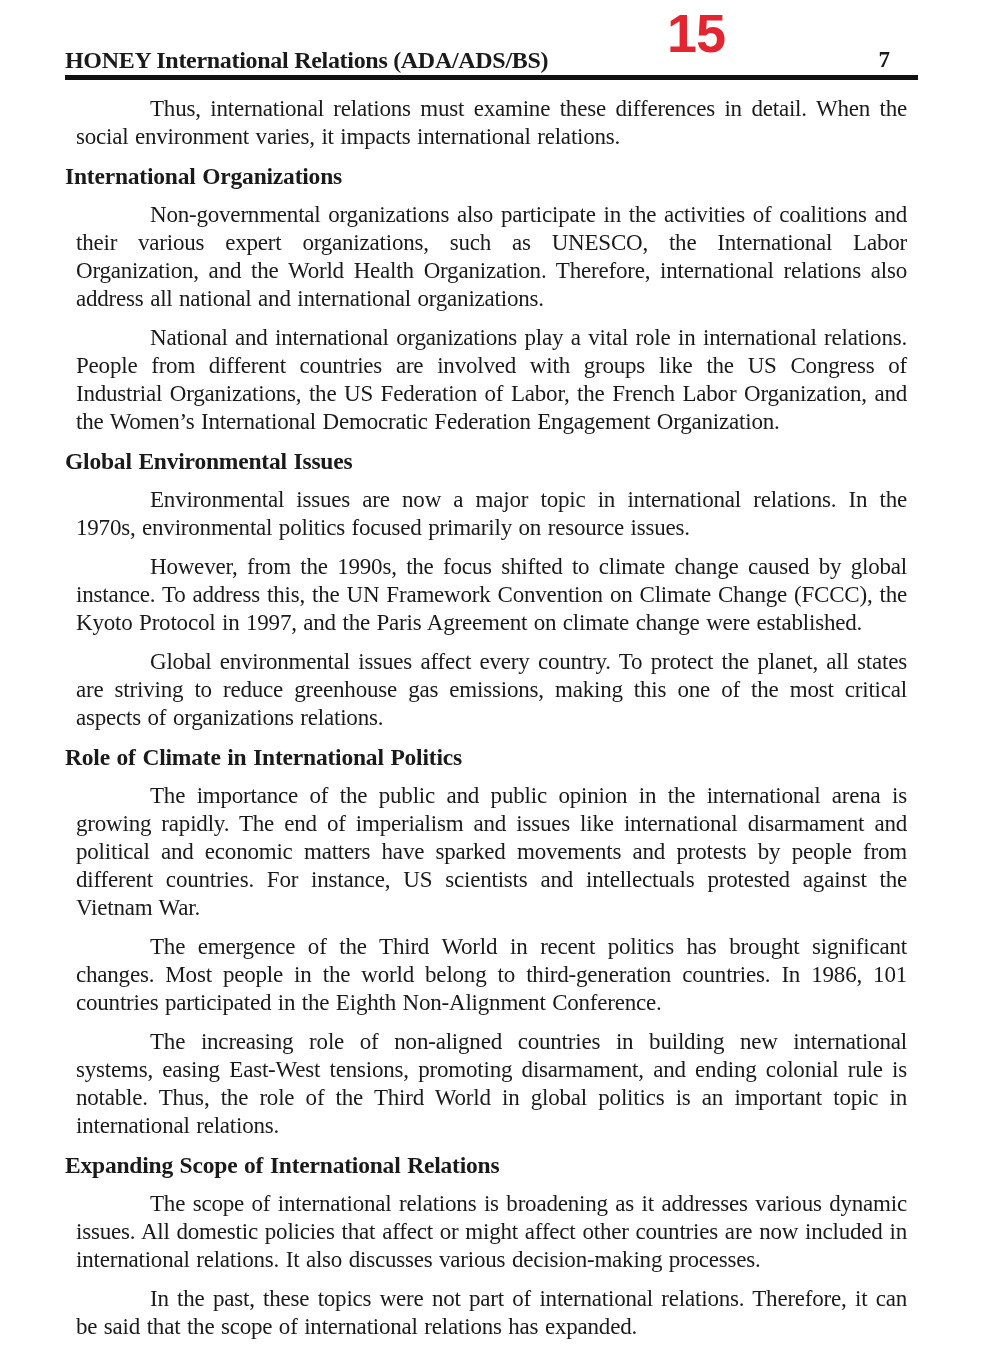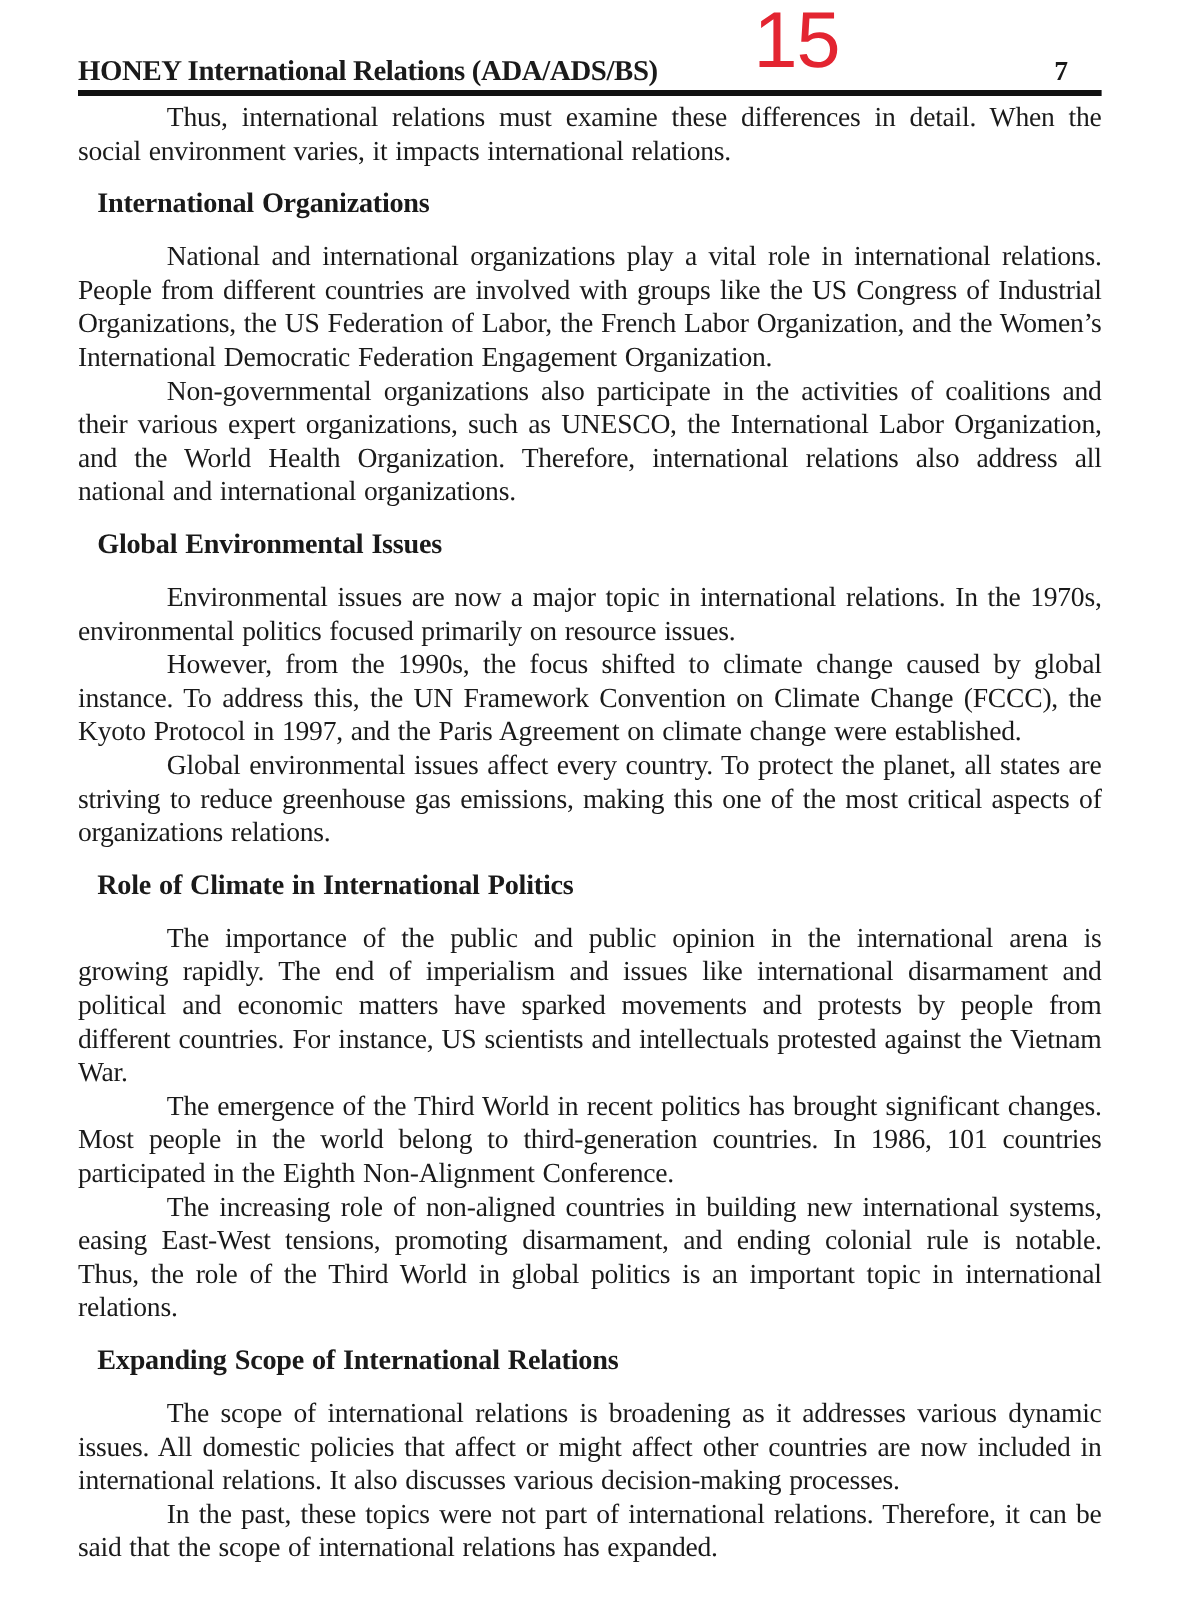--- a/index.html
+++ b/index.html
@@ -11,25 +11,25 @@
     position: relative;
     width: 983px;
     height: 1348px;
     background: #ffffff;
     color: #1a1a1a;
     font-family: "Liberation Serif", serif;
     overflow: hidden;
   }
   .lesson-number {
     position: absolute;
-    left: 628px;
+    left: 667px;
     top: 4px;
     font-family: "Liberation Sans", sans-serif;
-    font-size: 66px;
-    font-weight: 400;
+    font-size: 54px;
+    font-weight: 700;
     line-height: 58px;
     letter-spacing: -1px;
   }
   .header {
     position: absolute;
     left: 65px;
     width: 853px;
     top: 0;
     text-align: center;
   }
@@ -59,25 +59,25 @@
     left: 65px;
     width: 853px;
     top: 84px;
     font-size: 23px;
     line-height: 28px;
     text-align: justify;
     letter-spacing: -0.2px;
     word-spacing: 1px;
   }
   .content p.paragraph {
-    margin: 0;
+    margin: 11px;
     text-indent: 74px;
   }
   .content h2.heading {
-    margin: 16px;
+    margin: 0;
     font-size: 23.5px;
     font-weight: bold;
     text-align: left;
     text-indent: 0;
     line-height: 28px;
     letter-spacing: -0.2px;
   }
 </style>
 </head>
 <body>
@@ -89,22 +89,22 @@
   <div class="header">
     <div class="header-row">
       <span class="header-title">HONEY International Relations (ADA/ADS/BS)</span>
       <span class="header-page">7</span>
     </div>
   </div>
 
   <div class="content">
       <p class="paragraph">Thus, international relations must examine these differences in detail. When the social environment varies, it impacts international relations.</p>
       <h2 class="heading">International Organizations</h2>
+      <p class="paragraph">Non-governmental organizations also participate in the activities of coalitions and their various expert organizations, such as UNESCO, the International Labor Organization, and the World Health Organization. Therefore, international relations also address all national and international organizations.</p>
       <p class="paragraph">National and international organizations play a vital role in international relations. People from different countries are involved with groups like the US Congress of Industrial Organizations, the US Federation of Labor, the French Labor Organization, and the Women’s International Democratic Federation Engagement Organization.</p>
-      <p class="paragraph">Non-governmental organizations also participate in the activities of coalitions and their various expert organizations, such as UNESCO, the International Labor Organization, and the World Health Organization. Therefore, international relations also address all national and international organizations.</p>
       <h2 class="heading">Global Environmental Issues</h2>
       <p class="paragraph">Environmental issues are now a major topic in international relations. In the 1970s, environmental politics focused primarily on resource issues.</p>
       <p class="paragraph">However, from the 1990s, the focus shifted to climate change caused by global instance. To address this, the UN Framework Convention on Climate Change (FCCC), the Kyoto Protocol in 1997, and the Paris Agreement on climate change were established.</p>
       <p class="paragraph">Global environmental issues affect every country. To protect the planet, all states are striving to reduce greenhouse gas emissions, making this one of the most critical aspects of organizations relations.</p>
       <h2 class="heading">Role of Climate in International Politics</h2>
       <p class="paragraph">The importance of the public and public opinion in the international arena is growing rapidly. The end of imperialism and issues like international disarmament and political and economic matters have sparked movements and protests by people from different countries. For instance, US scientists and intellectuals protested against the Vietnam War.</p>
       <p class="paragraph">The emergence of the Third World in recent politics has brought significant changes. Most people in the world belong to third-generation countries. In 1986, 101 countries participated in the Eighth Non-Alignment Conference.</p>
       <p class="paragraph">The increasing role of non-aligned countries in building new international systems, easing East-West tensions, promoting disarmament, and ending colonial rule is notable. Thus, the role of the Third World in global politics is an important topic in international relations.</p>
       <h2 class="heading">Expanding Scope of International Relations</h2>
       <p class="paragraph">The scope of international relations is broadening as it addresses various dynamic issues. All domestic policies that affect or might affect other countries are now included in international relations. It also discusses various decision-making processes.</p>

